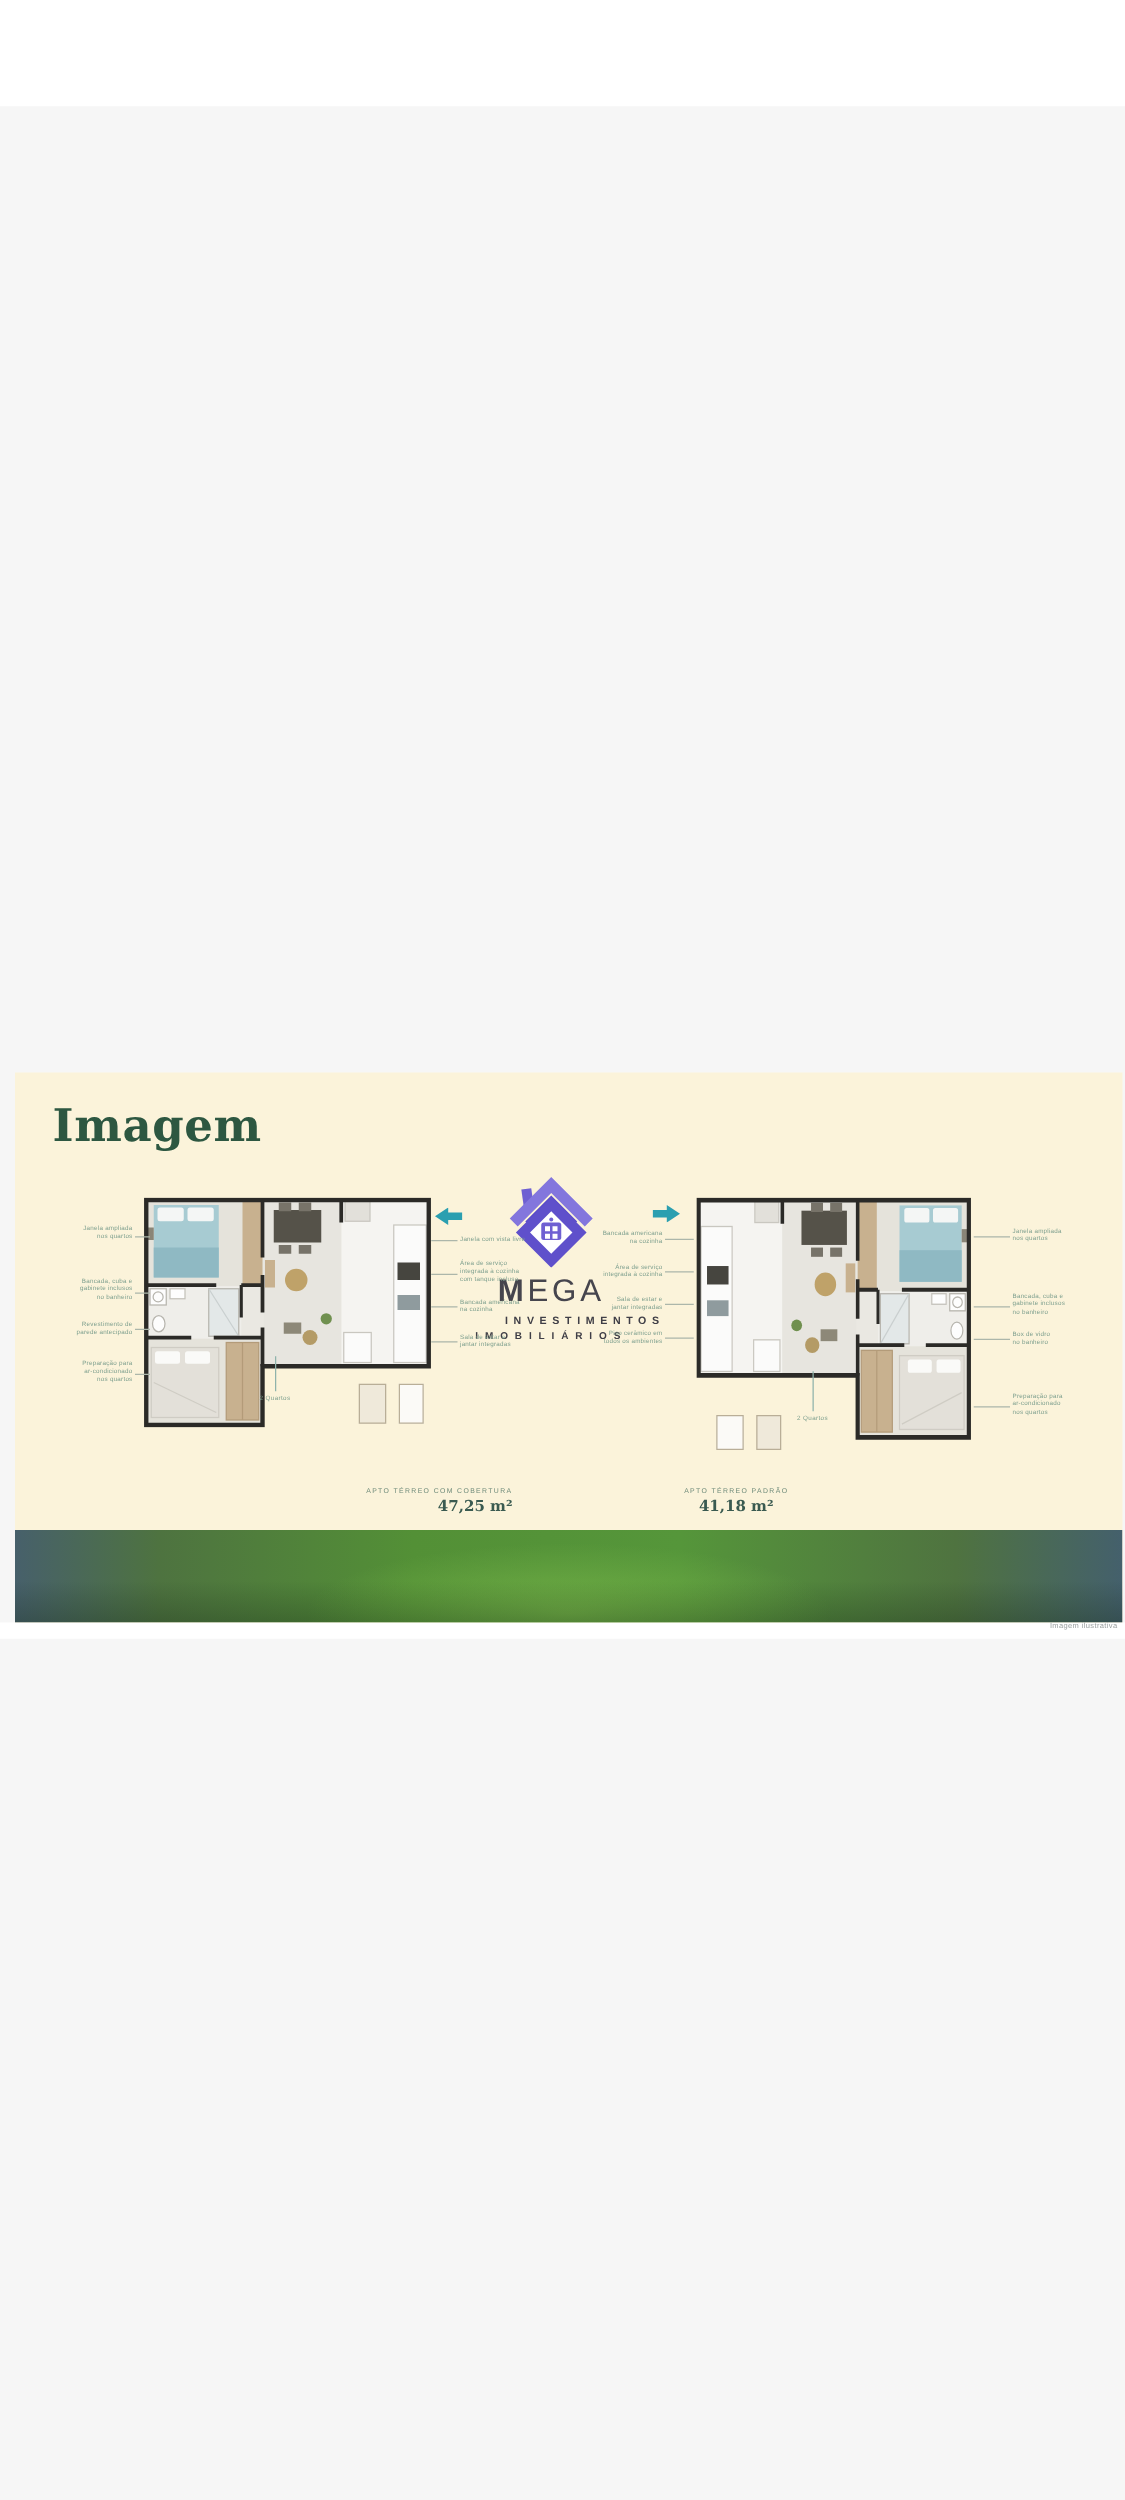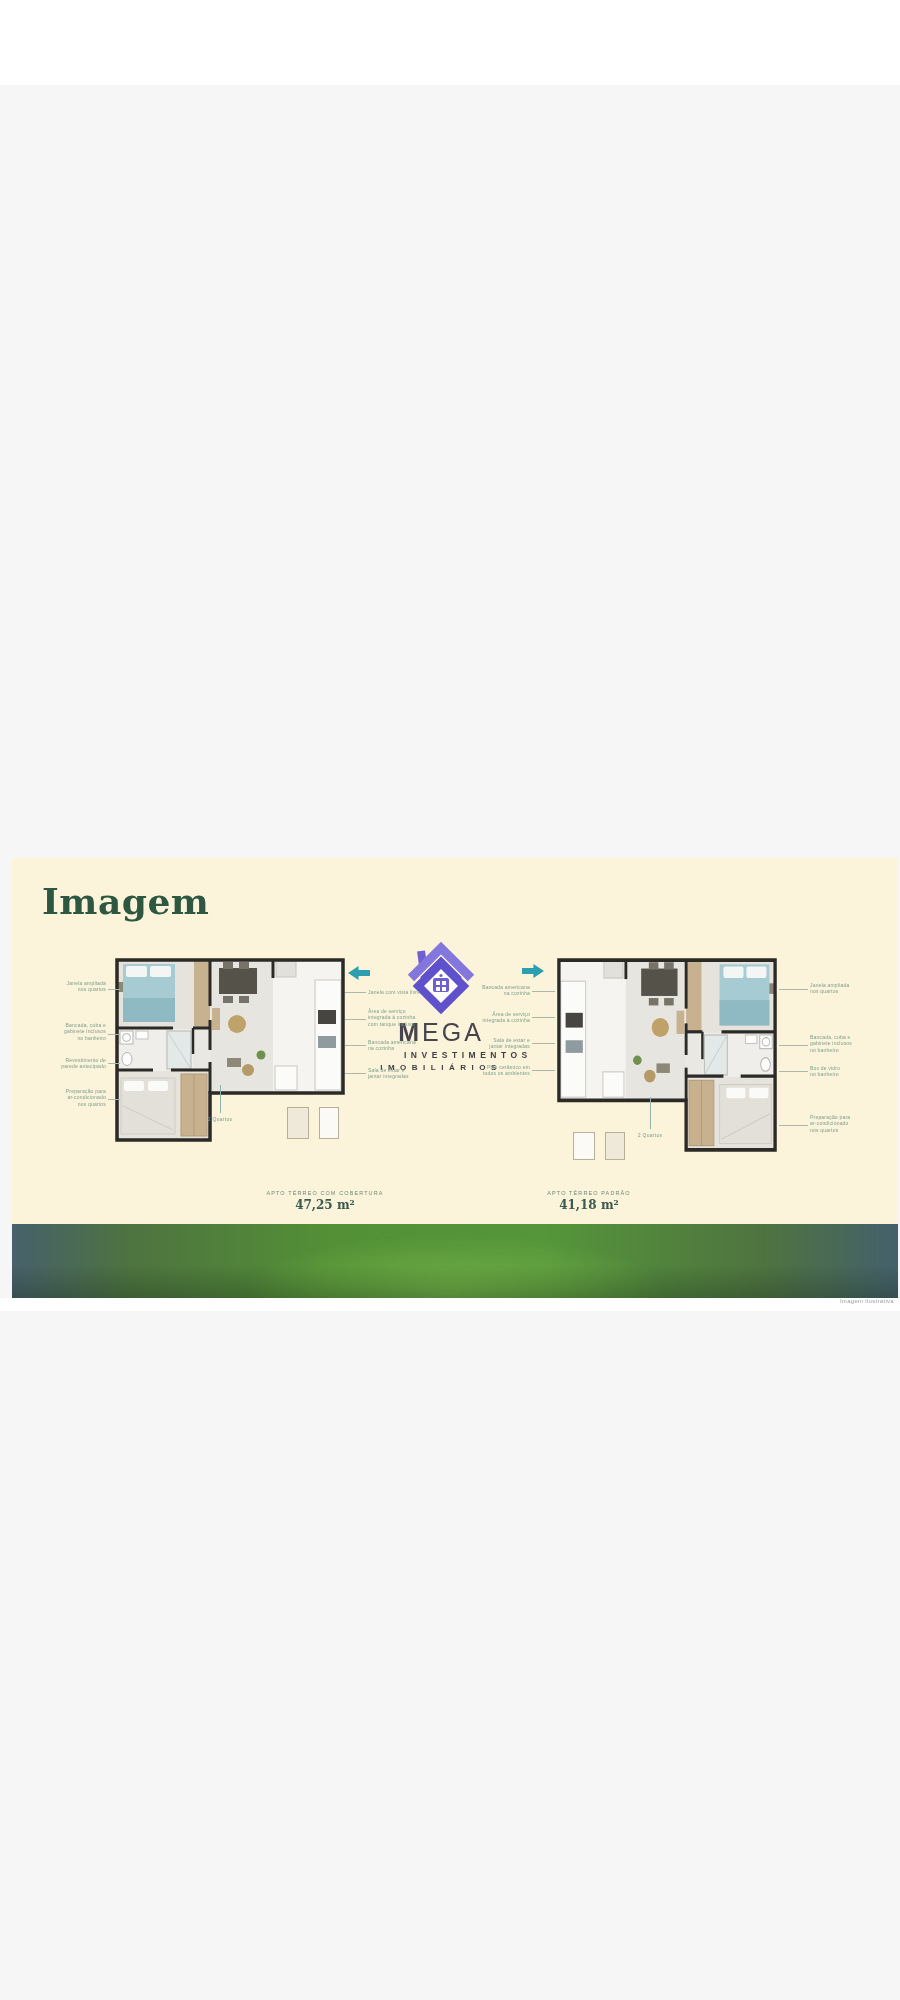--- a/index.html
+++ b/index.html
@@ -236,21 +236,21 @@
 
   <div class="furn" style="left:275px;top:249px;">
     <span class="cab" style="width:20px;height:30px;"></span>
     <span class="cab" style="width:18px;height:30px;margin-left:6px;background:#fbfaf7;"></span>
   </div>
   <div class="furn" style="left:561px;top:274px;">
     <span class="cab" style="width:20px;height:26px;background:#fbfaf7;"></span>
     <span class="cab" style="width:18px;height:26px;margin-left:6px;"></span>
   </div>
 
-  <div class="plan-cap" style="left:228px;top:332px;">
+  <div class="plan-cap" style="left:228px;top:332px;text-align:right;">
     <div class="c1">APTO TÉRREO COM COBERTURA</div>
     <div class="c2">47,25 m²</div>
   </div>
   <div class="plan-cap" style="left:492px;top:332px;">
     <div class="c1">APTO TÉRREO PADRÃO</div>
     <div class="c2">41,18 m²</div>
   </div>
 
   <div class="grass"></div>
 

